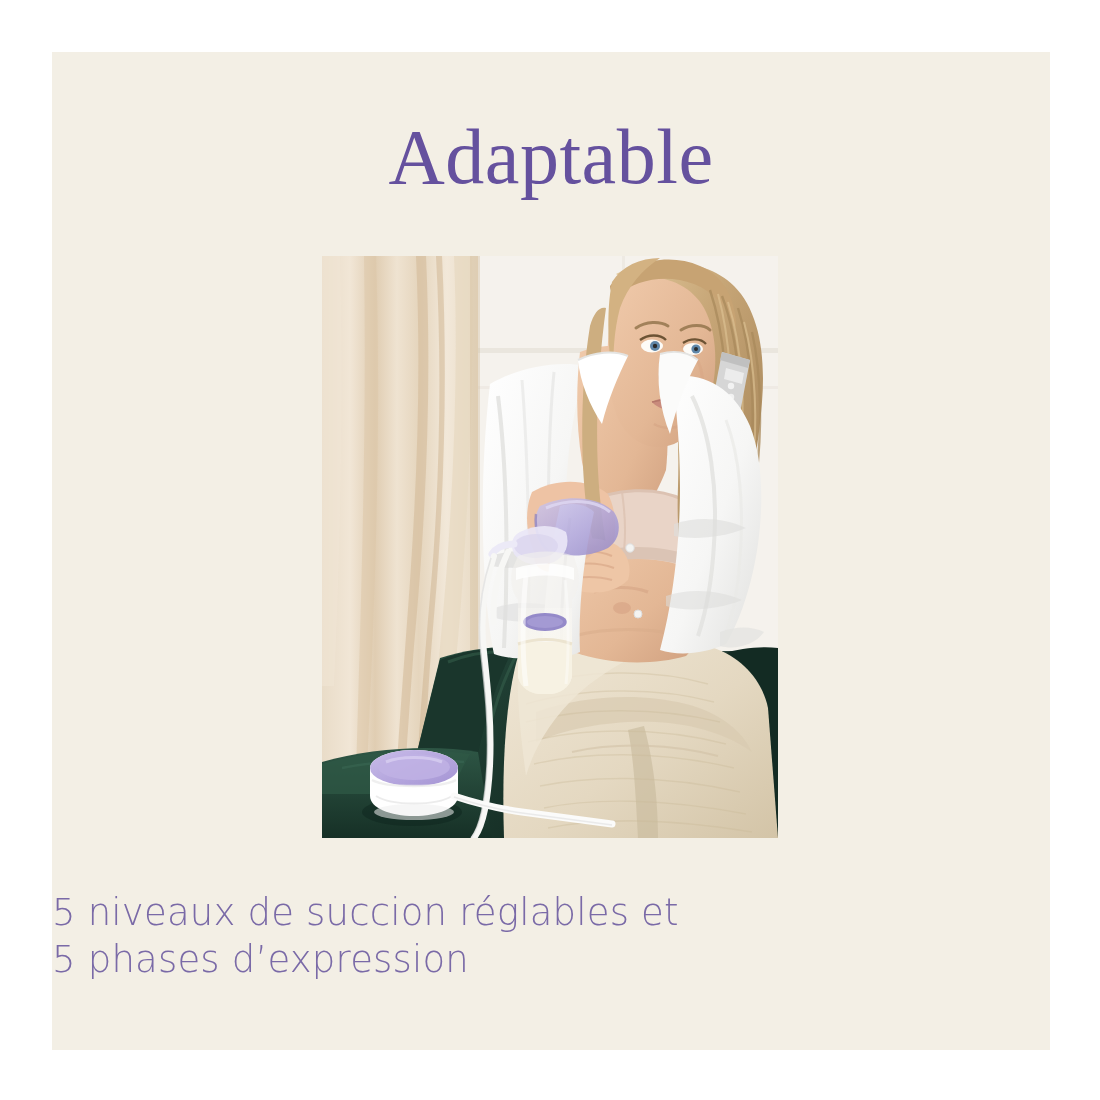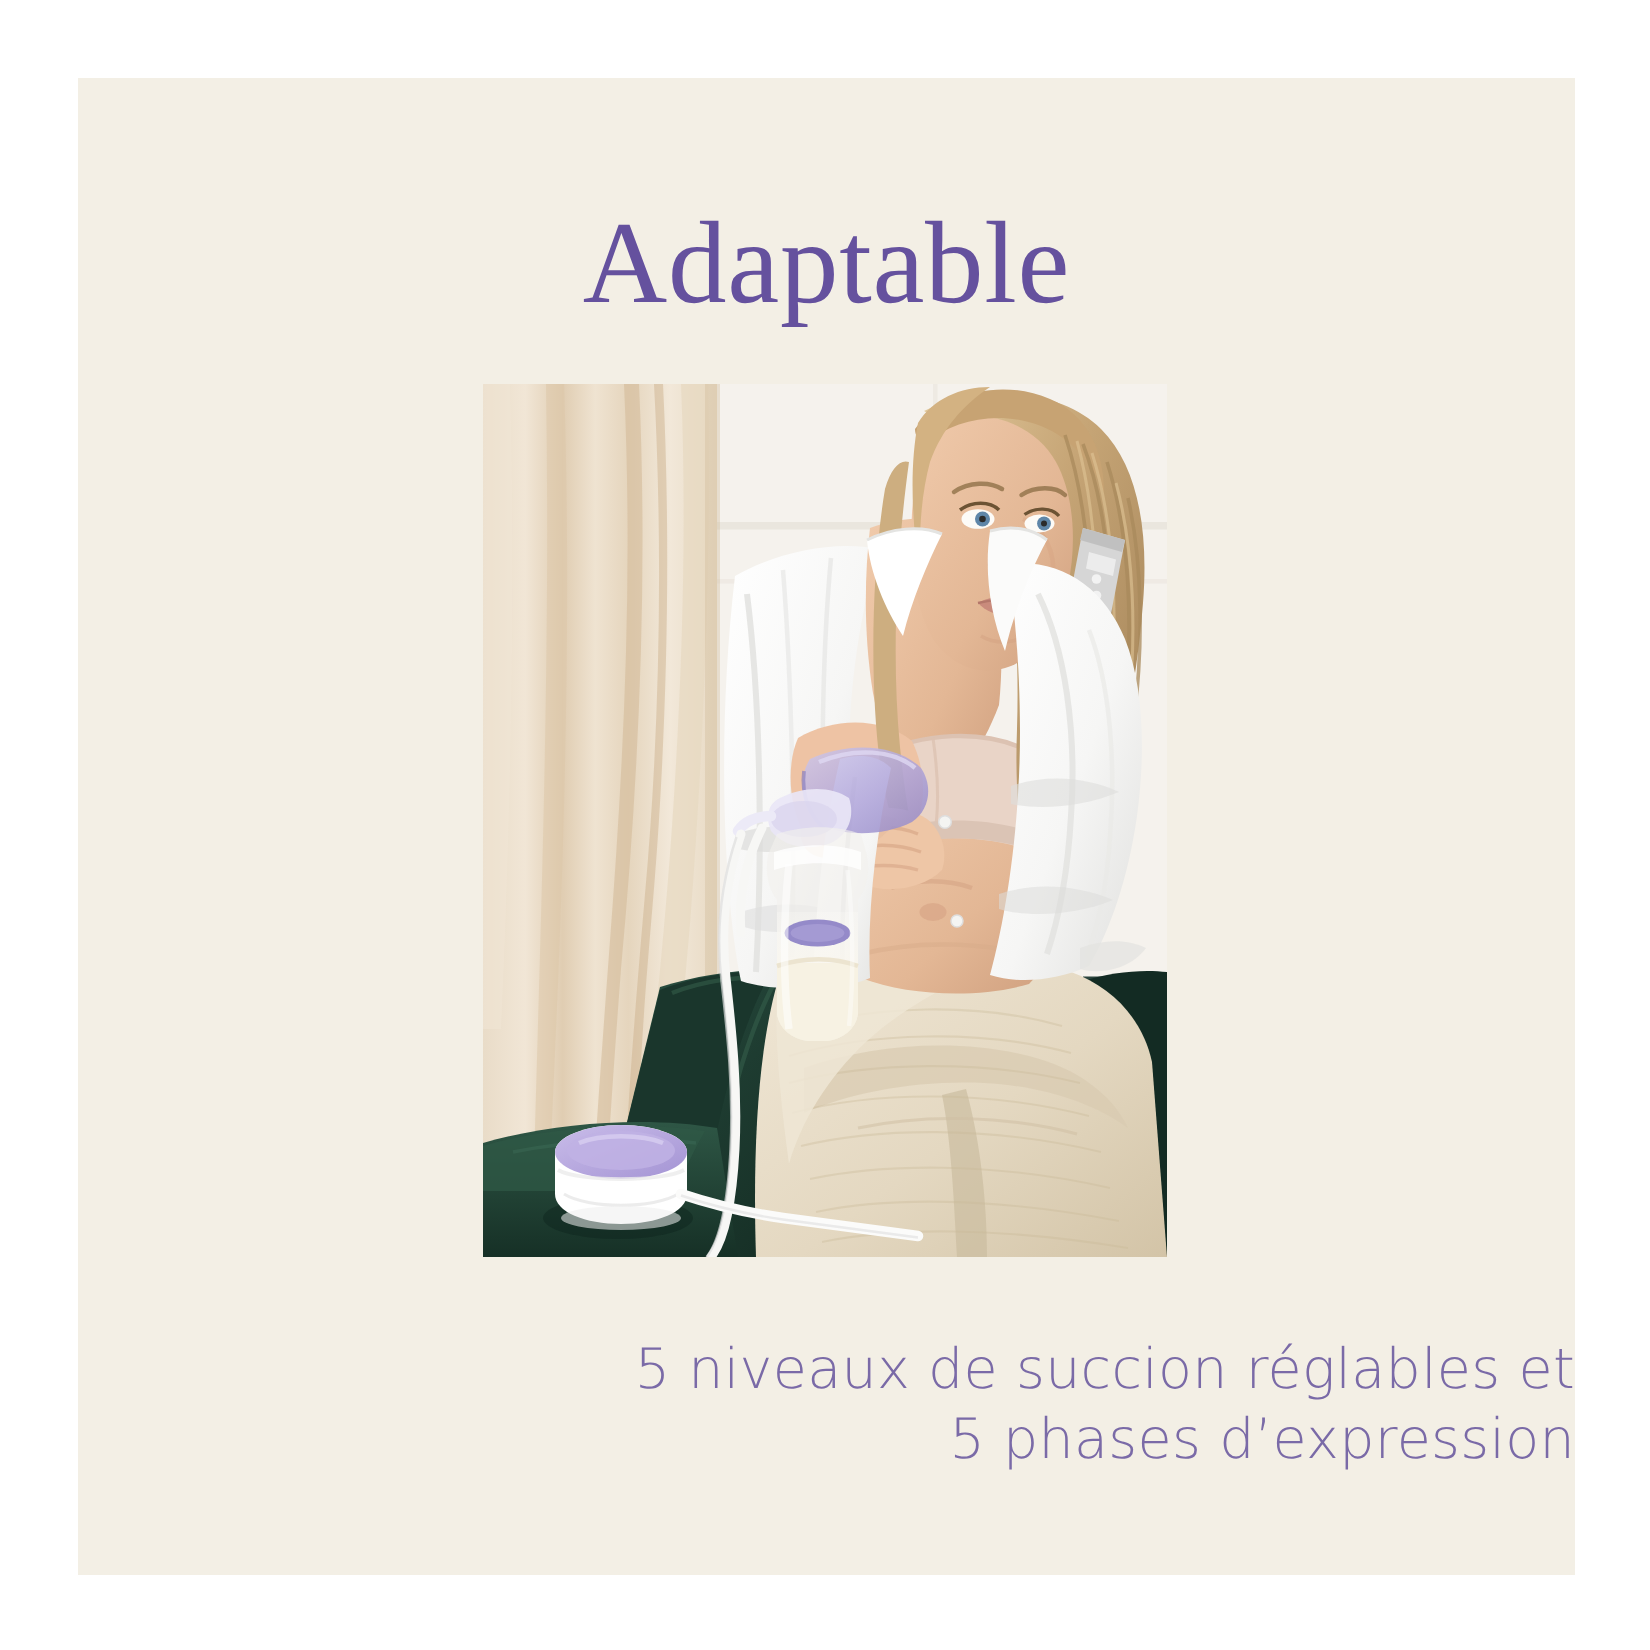--- a/index.html
+++ b/index.html
@@ -33,21 +33,21 @@
     height: 998px;
     background: #f3efe5;
     box-sizing: border-box;
     overflow: hidden;
   }
 
   
   .headline {
     position: absolute;
     left: 0;
-    top: 84px;
+    top: 66px;
     width: 998px;
     text-align: center;
     font-family: "Liberation Serif", "DejaVu Serif", serif;
     font-size: 78px;
     line-height: 1;
     letter-spacing: 0.5px;
     color: #65519e;
     font-weight: 400;
     white-space: nowrap;
   }
@@ -67,21 +67,21 @@
     width: 456px;
     height: 582px;
   }
 
   
   .caption {
     position: absolute;
     left: 0;
     top: 838px;   
     width: 998px;
-    text-align: right;
+    text-align: left;
     font-family: "DejaVu Sans", "Liberation Sans", sans-serif;
     font-size: 37px;
     line-height: 1.26;
     letter-spacing: 0.2px;
     color: #7a6aa7;
     font-weight: 300;
   }
   .caption .cap-line { display: block; }
 </style>
 </head>

